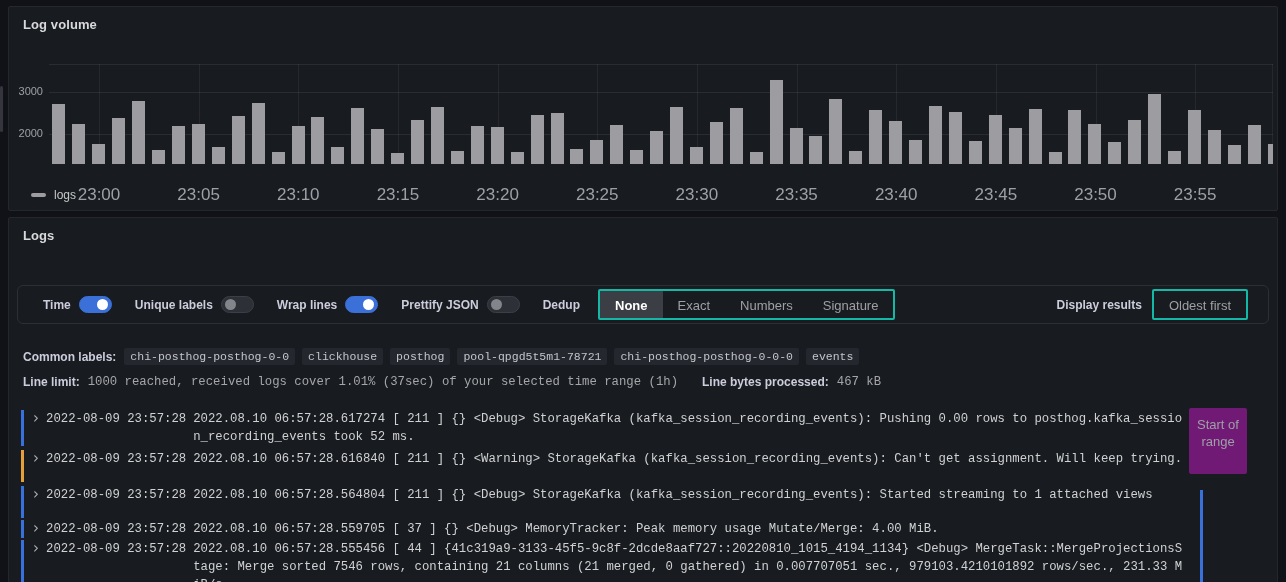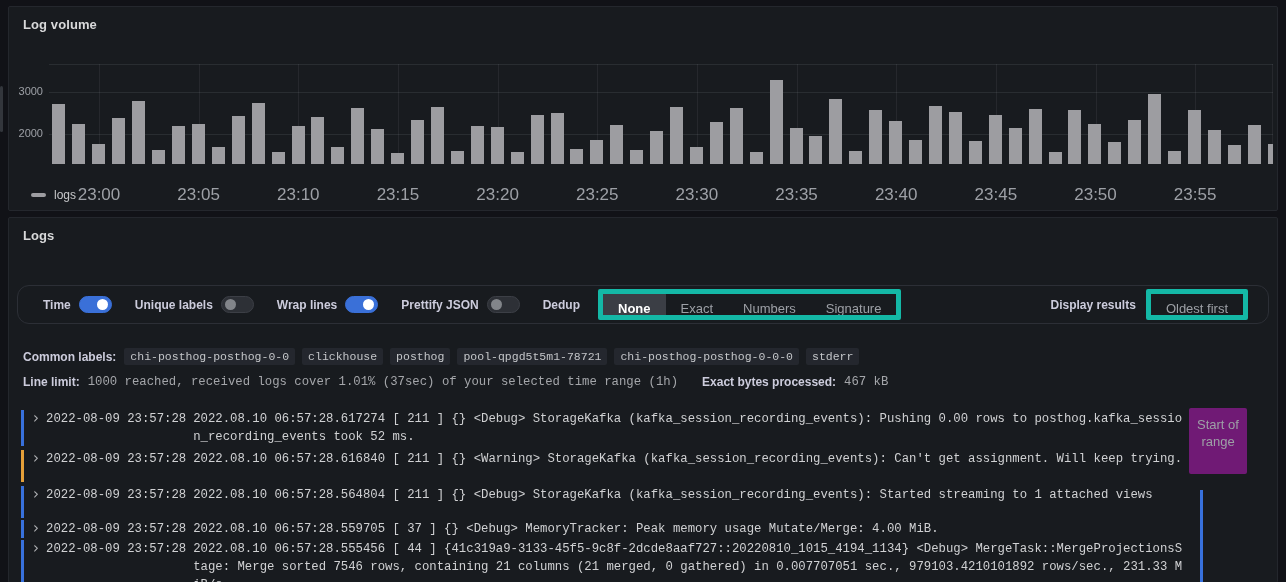--- a/index.html
+++ b/index.html
@@ -41,35 +41,35 @@
     position:absolute; top:178px; transform:translateX(-50%);
     font-size:17px; color:#9da0a6; white-space:nowrap;
   }
   .legend { position:absolute; left:22px; top:181px; display:flex; align-items:center; gap:8px; cursor:pointer; }
   .legend-swatch { width:15px; height:4px; border-radius:2px; background:#9d9da1; }
   .legend-label { font-size:12px; color:#c7c8ca; }
 
   
   .controls {
     position:absolute; left:8px; right:8px; top:67px; height:39px;
-    border:1px solid #2c2f36; border-radius:12px;
+    border:1px solid #2c2f36; border-radius:6px;
     display:flex; align-items:center; padding:0 20px 0 25px;
   }
   .ctl-item { display:flex; align-items:center; margin-right:23px; }
   .ctl-label { font-size:12px; font-weight:600; color:#ccccdc; margin-right:8px; white-space:nowrap; }
   .toggle {
     position:relative; width:33px; height:17px; border-radius:9px;
     background:#2d3036; border:1px solid #3c3f46; cursor:pointer; flex:0 0 auto;
   }
   .toggle.on { background:#3a70d8; border-color:#3a70d8; }
   .knob { position:absolute; top:2px; width:11px; height:11px; border-radius:50%; }
   .toggle.off .knob { left:3px; background:#82858a; }
   .toggle.on  .knob { right:3px; background:#ffffff; }
   .seg {
-    display:flex; height:31px; border:5px solid #14b8a6; border-radius:2px;
+    display:flex; height:31px; border:2px solid #14b8a6; border-radius:2px;
     align-items:stretch; overflow:hidden;
   }
   .seg-opt {
     padding:0 15px; line-height:29px; font-size:13px; color:#9da0a6;
     cursor:pointer; white-space:nowrap;
   }
   .seg-opt.sel { background:#3b3e45; color:#ffffff; font-weight:600; }
   .ctl-display { display:flex; align-items:center; margin-left:auto; }
 
   
@@ -400,29 +400,29 @@
     </div>
 
     <div class="meta-row" id="row-labels">
       <span class="meta-label">Common labels:</span>
       <span id="tags" style="display:flex;align-items:center">
           <span class="tag">chi-posthog-posthog-0-0</span>
           <span class="tag">clickhouse</span>
           <span class="tag">posthog</span>
           <span class="tag">pool-qpgd5t5m1-78721</span>
           <span class="tag">chi-posthog-posthog-0-0-0</span>
-          <span class="tag">stderr</span>
+          <span class="tag">events</span>
         </span>
     </div>
 
     <div class="meta-row" id="row-limit">
       <span class="meta-label">Line limit:</span>
       <span class="meta-val mono">1000 reached, received logs cover 1.01% (37sec) of your selected time range (1h)</span>
       <span class="gap24"></span>
-      <span class="meta-label">Exact bytes processed:</span>
+      <span class="meta-label">Line bytes processed:</span>
       <span class="meta-val mono">467 kB</span>
     </div>
 
     <div id="log-rows">
         <div class="log-row ">
           <span class="lvl-bar" style="background: rgb(56, 113, 220);"></span>
           <span class="chevron">›</span>
           <span class="log-ts">2022-08-09 23:57:28</span>
           <div class="log-msg">2022.08.10 06:57:28.617274 [ 211 ] {} &lt;Debug&gt; StorageKafka (kafka_session_recording_events): Pushing 0.00 rows to posthog.kafka_session_recording_events took 52 ms.</div>
         </div>

